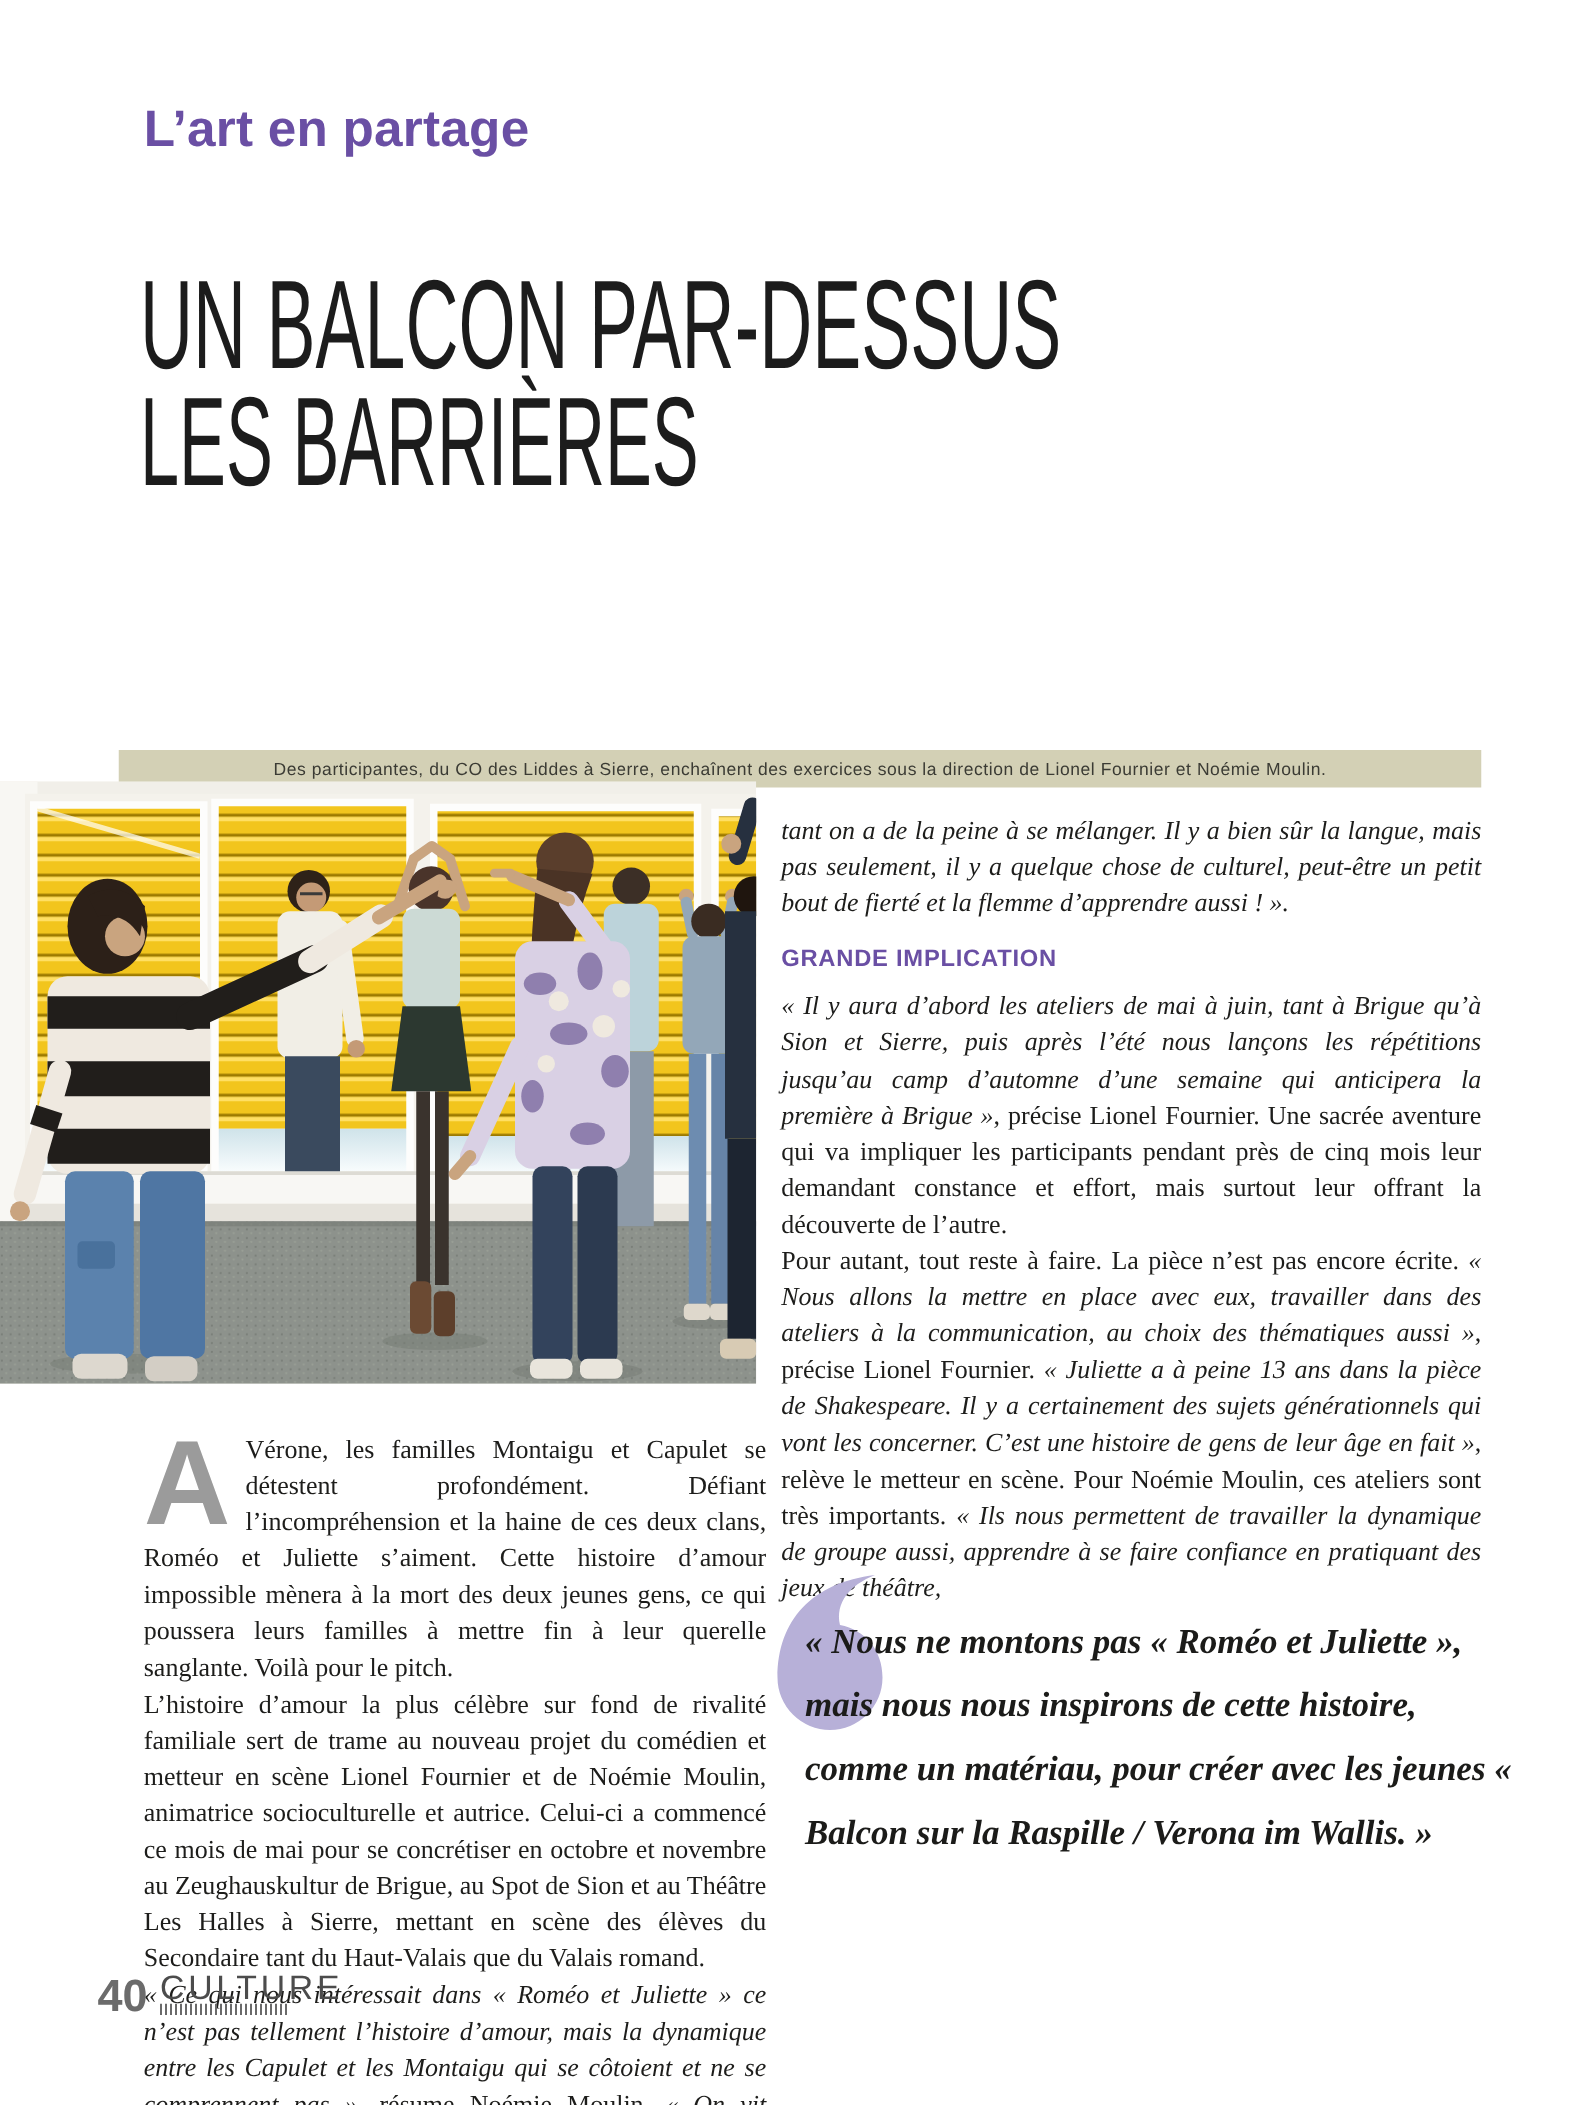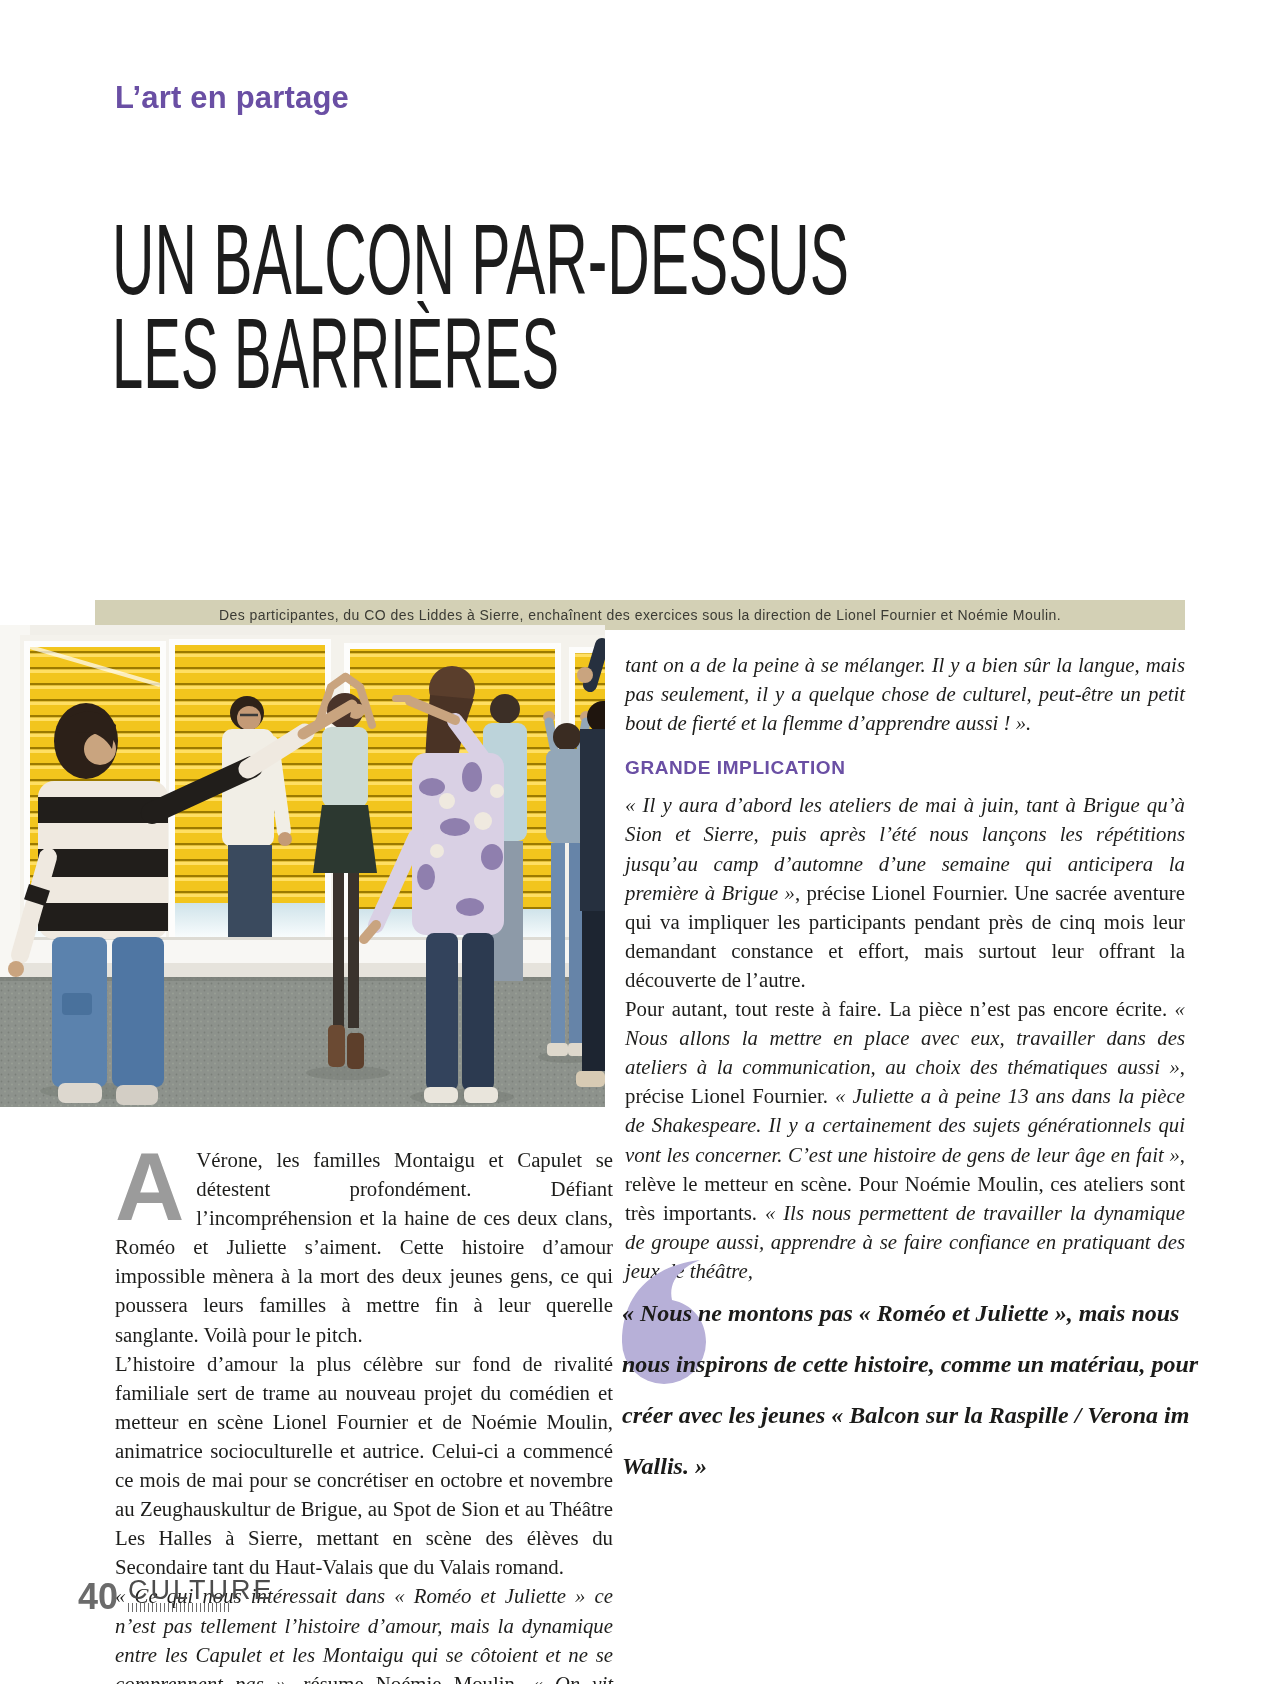--- a/index.html
+++ b/index.html
@@ -1,20 +1,20 @@
 <!DOCTYPE html>
 <html style="--accent_purple: #6a4fa4; --caption_bg: #d3d0b5; --quote_mark_lavender: #b7b0d8; --dropcap_gray: #9b9b9b;"><head>
 <meta charset="utf-8">
 <style>
   html,body{margin:0;padding:0;background:#9a9a9a;}
   .page{position:relative;width:1276px;height:1684px;background:#ffffff;overflow:hidden;
         font-family:"Liberation Serif", serif;color:#1d1d1b;margin:0 auto;}
   .abs{position:absolute;}
   .kicker{left:115px;top:80px;font-family:"Liberation Sans",sans-serif;font-weight:bold;
-          font-size:31px;color:var(--accent_purple);letter-spacing:.2px;}
+          font-size:41px;color:var(--accent_purple);letter-spacing:.2px;}
   .title-svg{left:112px;top:212px;}
   .title-svg text{font-family:"Liberation Sans",sans-serif;font-weight:400;fill:#1c1c1c;}
   .lede{left:113px;top:438px;width:1075px;font-size:23.5px;line-height:33px;color:#2b2b28;}
   .lede .it{font-style:italic;}
   .byline{font-family:"Liberation Sans",sans-serif;font-weight:bold;font-size:16.5px;
           letter-spacing:.4px;color:#141414;}
   .caption-bar{left:95px;top:600px;width:1090px;height:30px;background:var(--caption_bg);
                display:flex;align-items:center;justify-content:center;}
   .caption-bar span{font-family:"Liberation Sans",sans-serif;font-size:14px;letter-spacing:.45px;
                     color:#3b3b34;white-space:nowrap;}
@@ -22,21 +22,21 @@
   .col{font-size:20.8px;line-height:29.1px;text-align:justify;color:#1d1d1b;}
   .col p{margin:0;}
   .col .it{font-style:italic;}
   .left-col{left:115px;top:1145px;width:498px;}
   .right-col{left:625px;top:650px;width:560px;}
   .dropcap{float:left;font-family:"Liberation Sans",sans-serif;font-weight:bold;
            font-size:96px;line-height:72px;color:var(--dropcap_gray);margin:6px 12px 0 0;}
   .sec-heading{font-family:"Liberation Sans",sans-serif;font-weight:bold;font-size:19px;
                color:var(--accent_purple);letter-spacing:.6px;margin:16px 0 8px 0 !important;text-align:left;}
   .quote-mark{left:612px;top:1258px;}
-  .pull-quote{left:622px;top:1288px;width:578px;font-size:24px;line-height:51px;
+  .pull-quote{left:644px;top:1288px;width:578px;font-size:28px;line-height:51px;
               font-weight:bold;font-style:italic;color:#1b1b19;}
   .footer{left:78px;top:1580px;display:flex;align-items:flex-end;gap:10px;
           font-family:"Liberation Sans",sans-serif;color:#5d5d5d;}
   .pagenum{font-size:36px;line-height:30px;font-weight:700;color:#6b6b6b;}
   .section-wrap{display:flex;flex-direction:column;}
   .section-label{font-size:27px;letter-spacing:3px;color:#4c4c4c;line-height:20px;}
   .barcode{margin-top:3px;height:9px;width:104px;
            background:repeating-linear-gradient(90deg,#6a6a6a 0 1.5px,transparent 1.5px 4px);}
 </style>
 </head>

